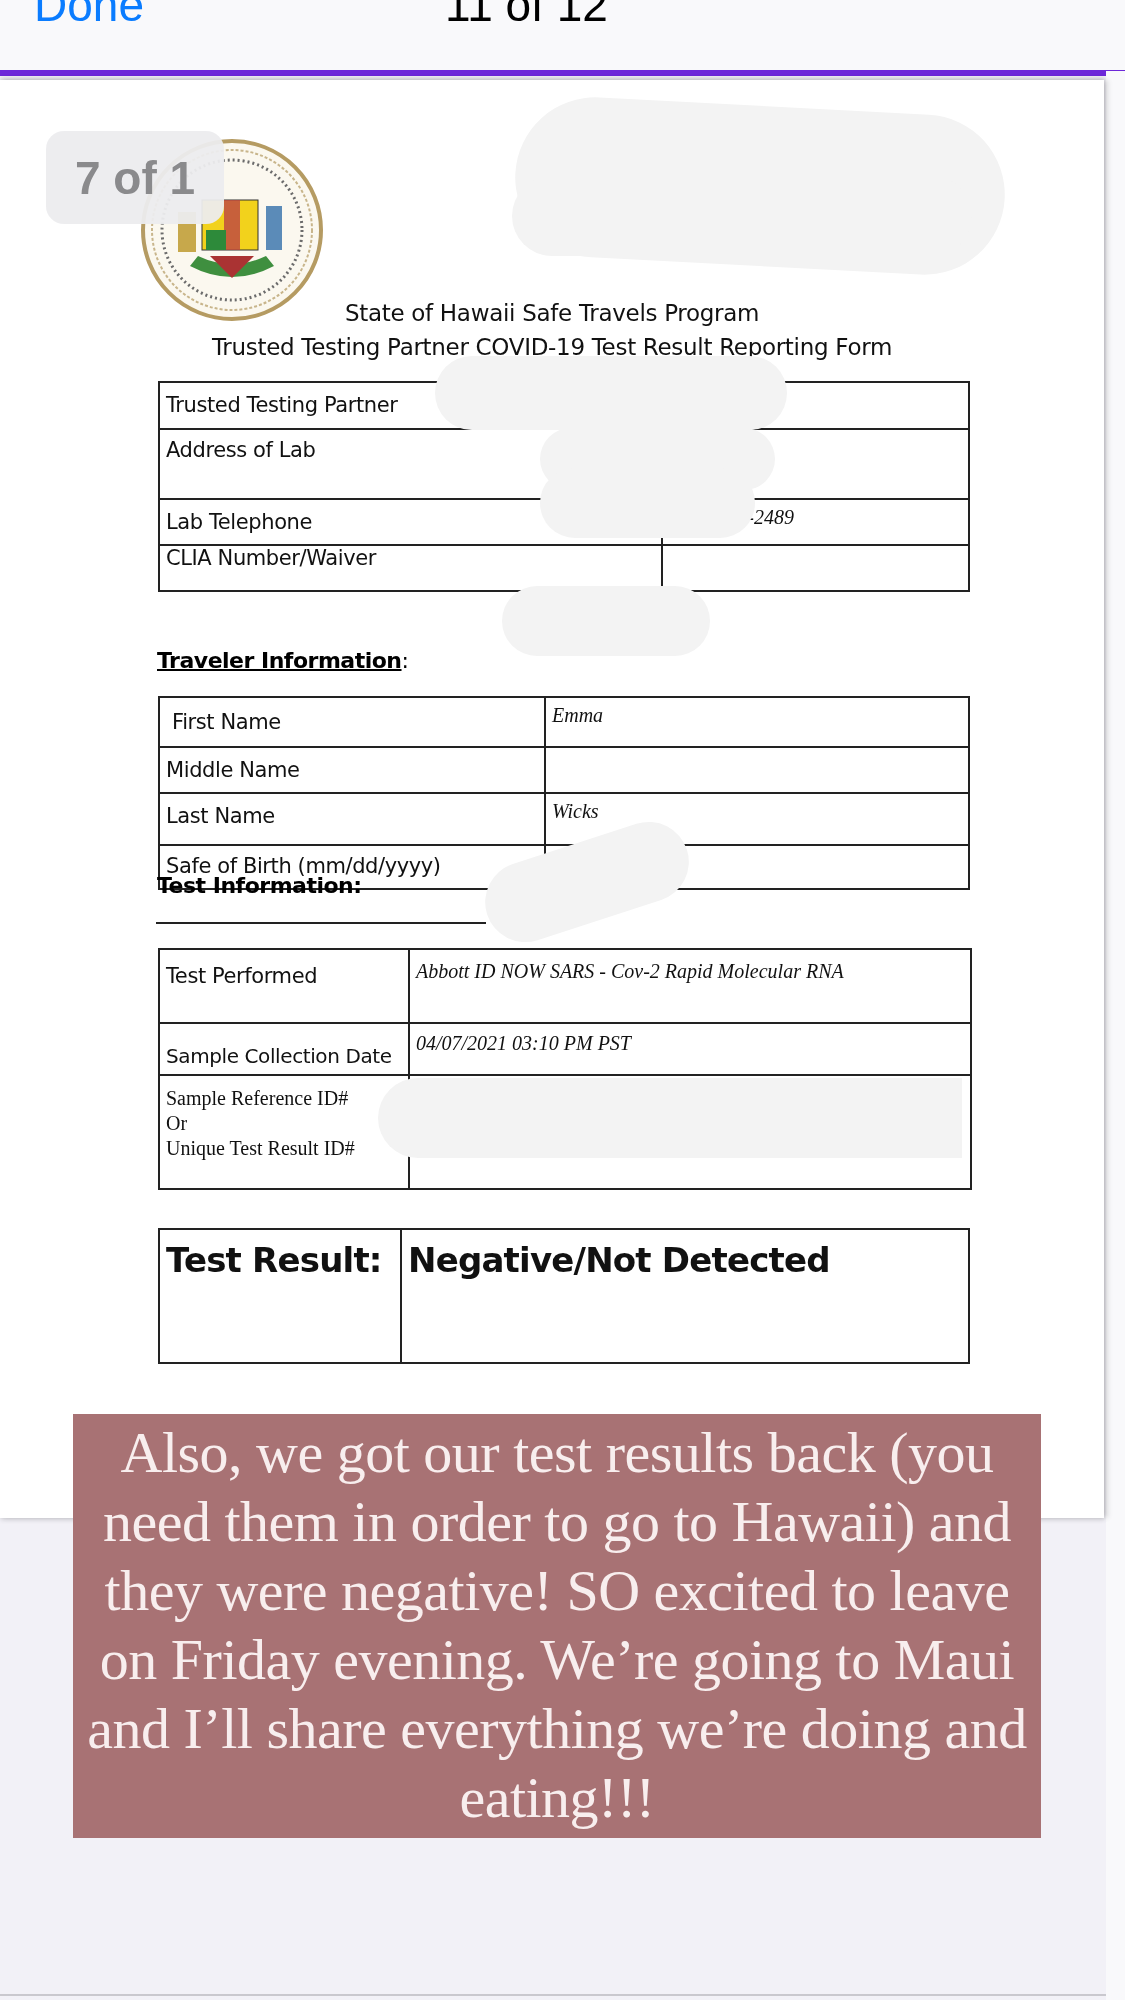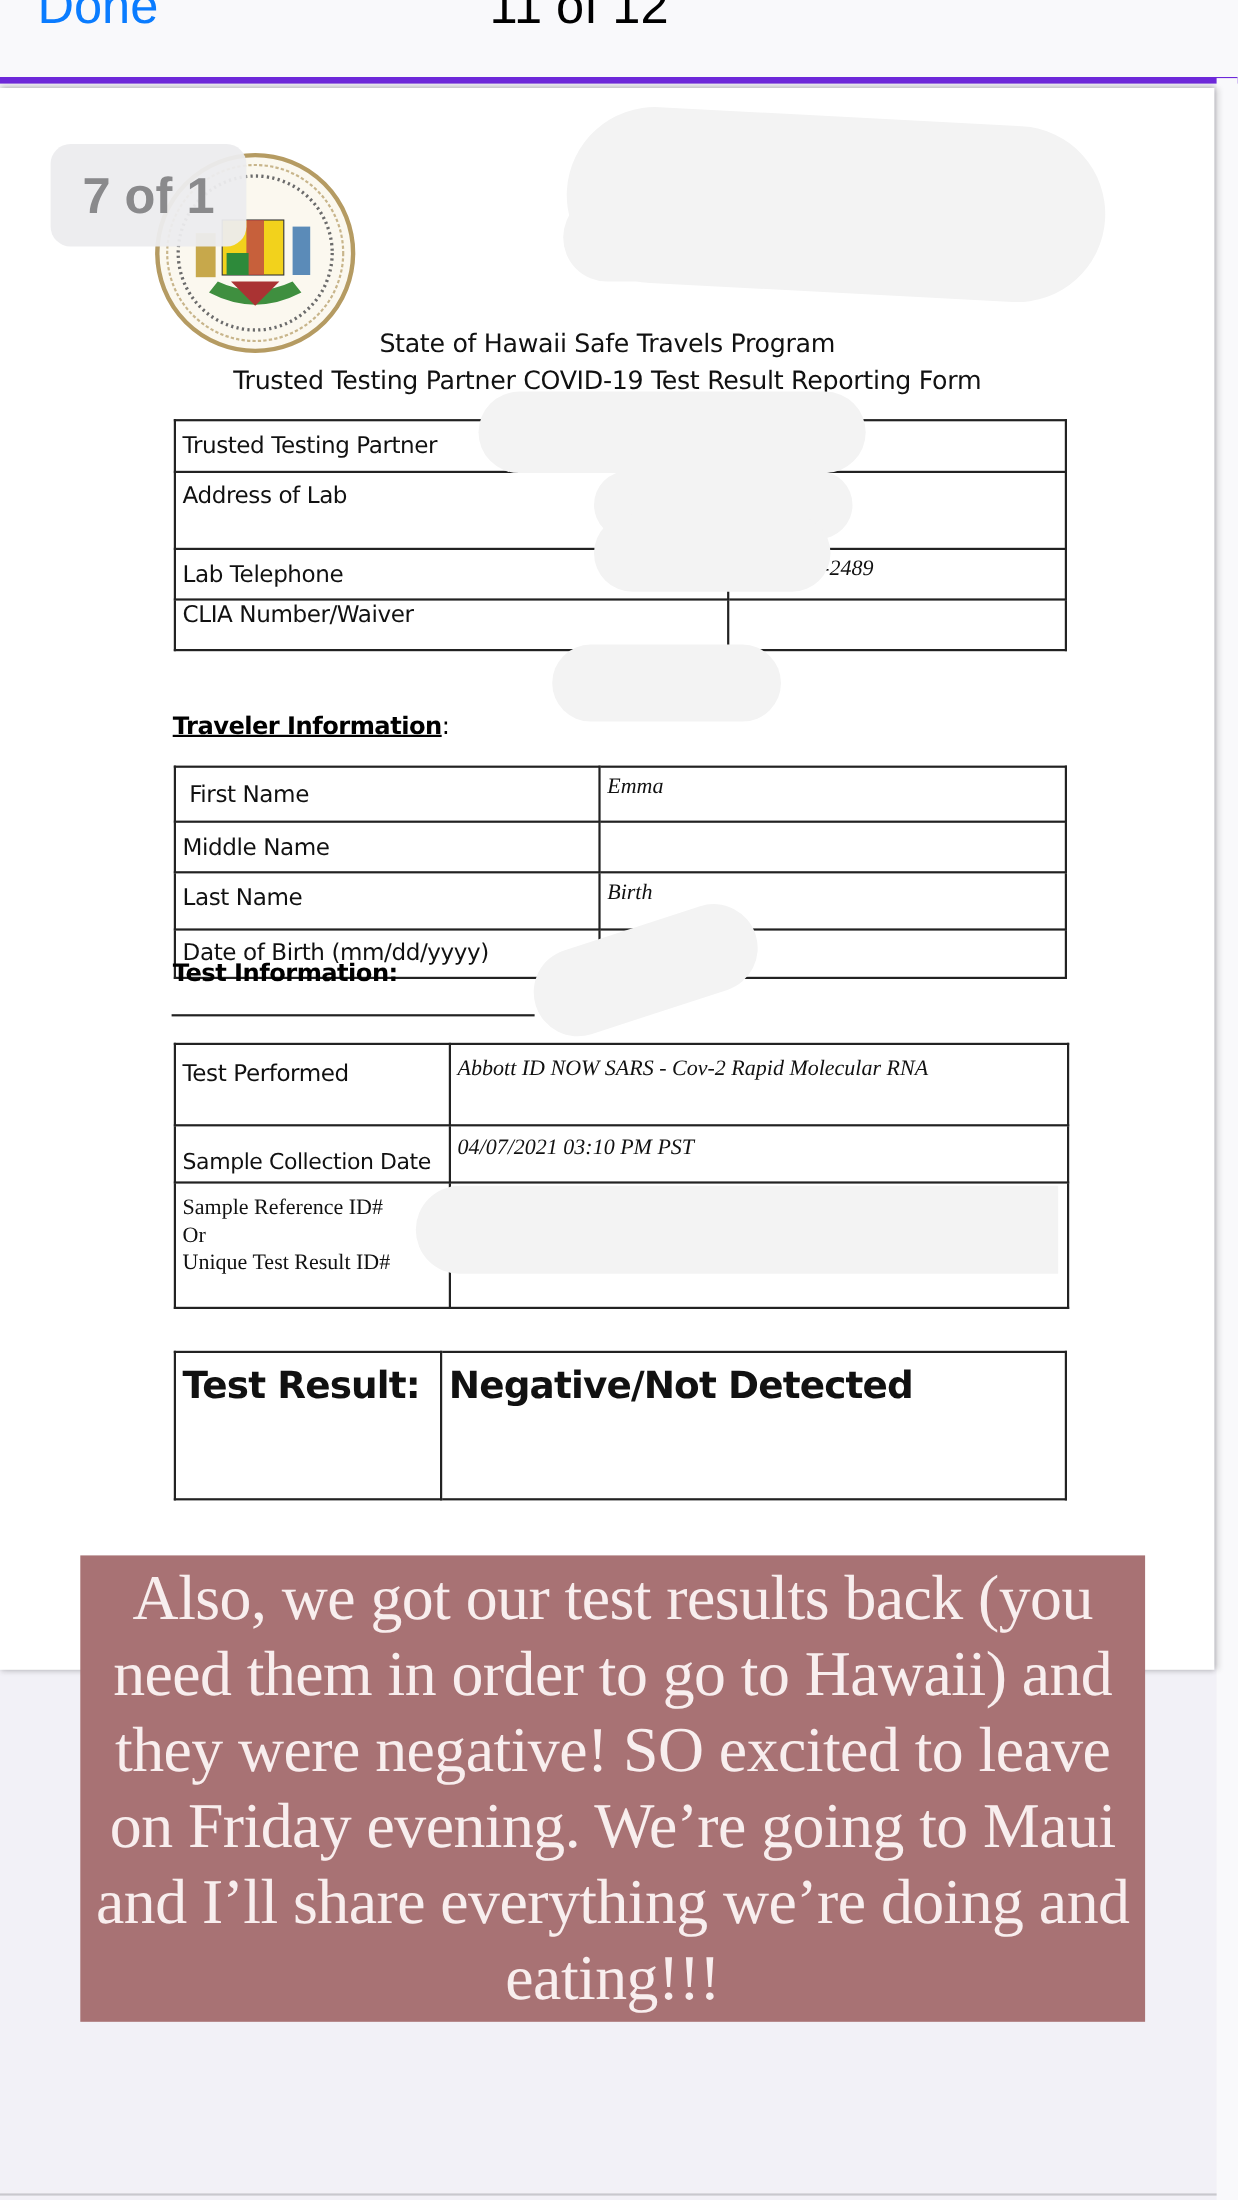--- a/index.html
+++ b/index.html
@@ -131,24 +131,24 @@
       <tr style="height:50px;">
     <td style="width:372px;padding:12px 0 0 12px;">First Name</td>
     <td class="val">Emma</td>
   </tr>
   <tr style="height:46px;">
     <td style="padding-top:10px;">Middle Name</td>
     <td class="val"></td>
   </tr>
   <tr style="height:52px;">
     <td style="padding-top:10px;">Last Name</td>
-    <td class="val">Birth</td>
+    <td class="val">Wicks</td>
   </tr>
   <tr style="height:44px;">
-    <td style="padding-top:8px;">Date of Birth (mm/dd/yyyy)</td>
+    <td style="padding-top:8px;">Safe of Birth (mm/dd/yyyy)</td>
     <td class="val"></td>
   </tr>
 </tbody>
   </table>
 <div class="redact" style="left:482px;top:842px;width:210px;height:80px;border-radius:40px;transform:rotate(-18deg);"></div>
 
 <div class="section-head" style="left:157px;top:873px;">Test Information:</div>
 <div class="test-info-line"></div>
 
 <table class="form" style="left:158px;top:948px;width:814px;">

